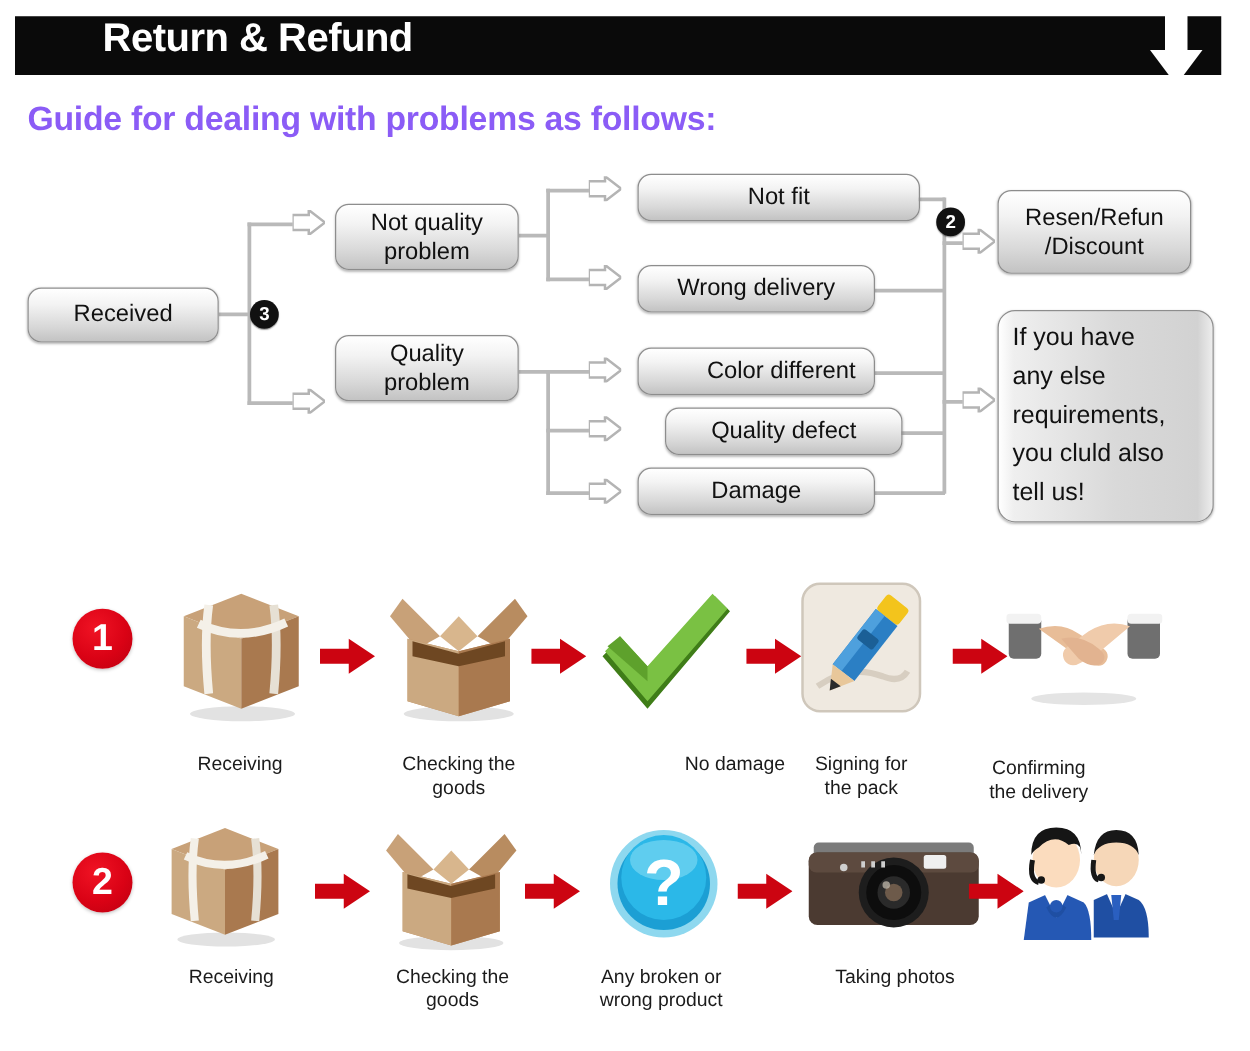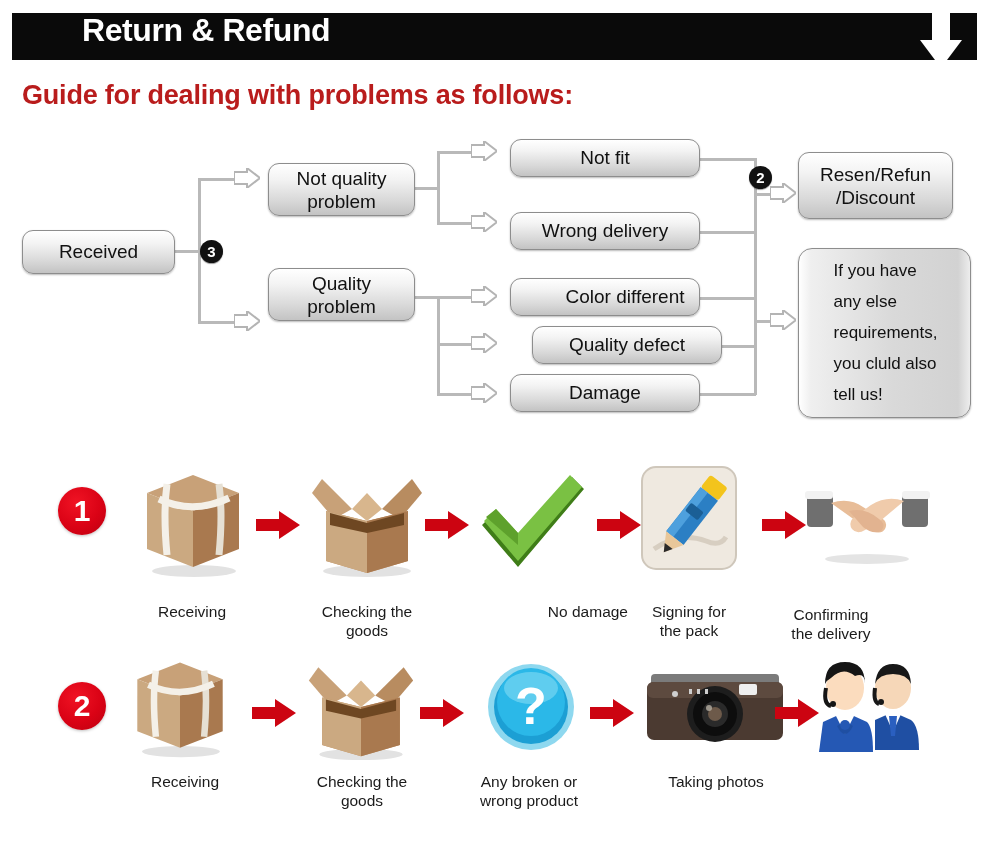--- a/index.html
+++ b/index.html
@@ -25,21 +25,21 @@
     letter-spacing:-0.4px;
     line-height:32px;
     font-family:"Liberation Sans","DejaVu Sans",sans-serif;
   }
   .header-arrow{
     position:absolute;left:917px;top:8px;width:48px;height:62px;
   }
 
   .guide-title{
     position:absolute;left:22px;top:80px;
-    color:#b91c1c;
+    color:#8b5cf6;
     font-size:27px;font-weight:bold;
     letter-spacing:-0.2px;
     line-height:30px;
   }
 
   
   .flow{position:absolute;left:0;top:130px;width:1000px;height:300px;}
   .node{
     position:absolute;
     box-sizing:border-box;
@@ -49,26 +49,26 @@
     box-shadow:0 1px 2px rgba(0,0,0,0.28);
     display:flex;align-items:center;justify-content:center;
     text-align:center;
     color:#111;
     font-size:19px;
     line-height:22px;
     font-family:"Liberation Sans","DejaVu Sans",sans-serif;
   }
   .node.two-line{line-height:23px;}
   .node.note{
-    align-items:flex-start;justify-content:center;
+    align-items:flex-start;justify-content:flex-start;
     text-align:left;
     padding:6px 9px 6px 11px;
     border-radius:14px;
     line-height:31px;
-    font-size:17px;
+    font-size:20px;
     background:linear-gradient(to right,#ffffff 0%,#efefef 7%,#d9d9d9 55%,#d2d2d2 93%,#ededed 100%);
   }
 
   
   .ln{position:absolute;background:#b9b9b9;}
   .ln.h{height:3px;}
   .ln.v{width:3px;}
   .ahead{position:absolute;width:26px;height:20px;}
 
   .badge-dark{
@@ -179,21 +179,21 @@
       </span>
     </div>
 
     <div class="node two-line" style="left:268px;top:138px;width:147px;height:53px;">
       <span>
         <span>Quality</span><br>
         <span>problem</span>
       </span>
     </div>
 
-    <div class="node" style="left:510px;top:9px;width:190px;height:38px;text-align:right;">Not fit</div>
+    <div class="node" style="left:510px;top:9px;width:226px;height:38px;text-align:right;">Not fit</div>
     <div class="node" style="left:510px;top:82px;width:190px;height:38px;">Wrong delivery</div>
     <div class="node" style="left:510px;top:148px;width:190px;height:38px;padding-left:40px;">Color different</div>
     <div class="node" style="left:510px;top:196px;width:190px;height:38px;margin-left:22px;">Quality defect</div>
     <div class="node" style="left:510px;top:244px;width:190px;height:38px;">Damage</div>
 
     <div class="node two-line" style="left:798px;top:22px;width:155px;height:67px;">
       <span>
         <span>Resen/Refun</span><br>
         <span>/Discount</span>
       </span>

